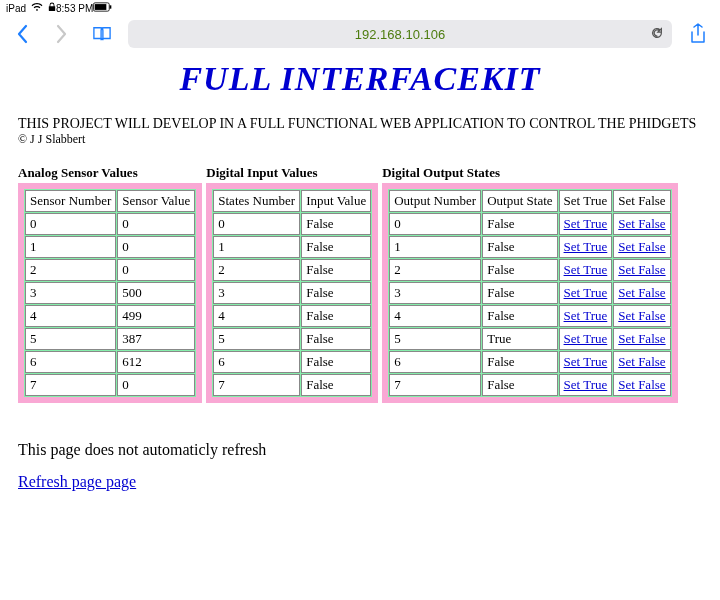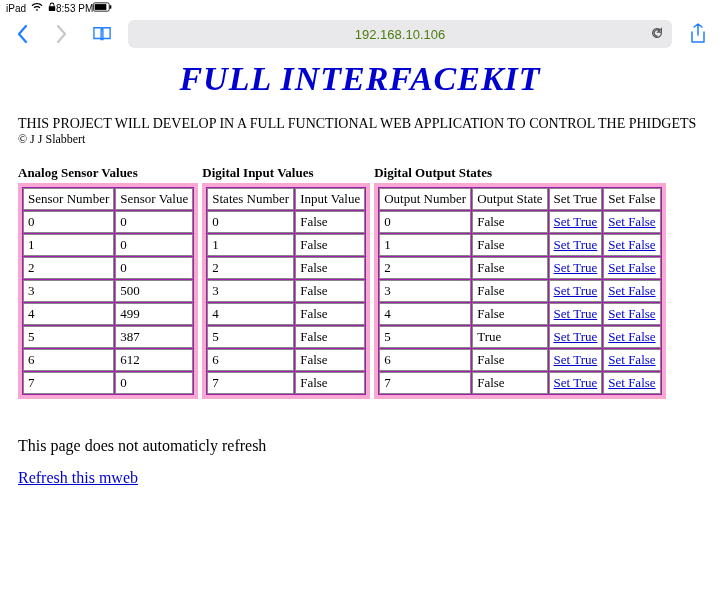--- a/index.html
+++ b/index.html
@@ -18,21 +18,21 @@
 
     .page { padding:4px 18px 10px; font-family:"Times New Roman", serif; color:#000; }
     h1.title { text-align:center; font-family:"Times New Roman", serif; font-weight:bold; font-style:italic; color:#0000d0; margin:4px 0 18px; font-size:34px; letter-spacing:1px; }
     .intro { font-size:14px; margin:0; white-space:nowrap; overflow:hidden; }
     .copy { font-size:12px; margin:0 0; }
     a.link { color:#0000d0; text-decoration:underline; }
 
     .tables { display:flex; gap:4px; margin-top:18px; align-items:flex-start; }
     .block { }
     .block h3 { font-size:13px; margin:0 0 2px; font-family:"Times New Roman", serif; font-weight:bold; }
-    table { border-collapse:separate; border-spacing:1px; border:4px solid #f9a8d4; background:#a21caf; }
+    table { border-collapse:separate; border-spacing:1px; border:6px solid #f9a8d4; background:#86efac; }
     th, td { background:#fff; border:1px solid #888; font-family:"Times New Roman", serif; font-size:13px; font-weight:normal; padding:2px 4px; text-align:left; }
     td.link-cell a { color:#0000d0; text-decoration:underline; }
 
     .footer { font-family:"Times New Roman", serif; font-size:16px; margin-top:38px; }
     .footer p { margin:0 0 14px; }
   </style>
 </head>
 <body>
 
 <div class="status-bar">
@@ -240,15 +240,15 @@
               <td class="link-cell"><a href="#">Set True</a></td>
               <td class="link-cell"><a href="#">Set False</a></td>
             </tr>
           </tbody>
       </table>
     </div>
   </div>
 
   <div class="footer">
     <p>This page does not automaticly refresh</p>
-    <a class="link" href="#">Refresh this mweb</a>
+    <a class="link" href="#">Refresh page page</a>
   </div>
 </div>
 
 </body></html>

